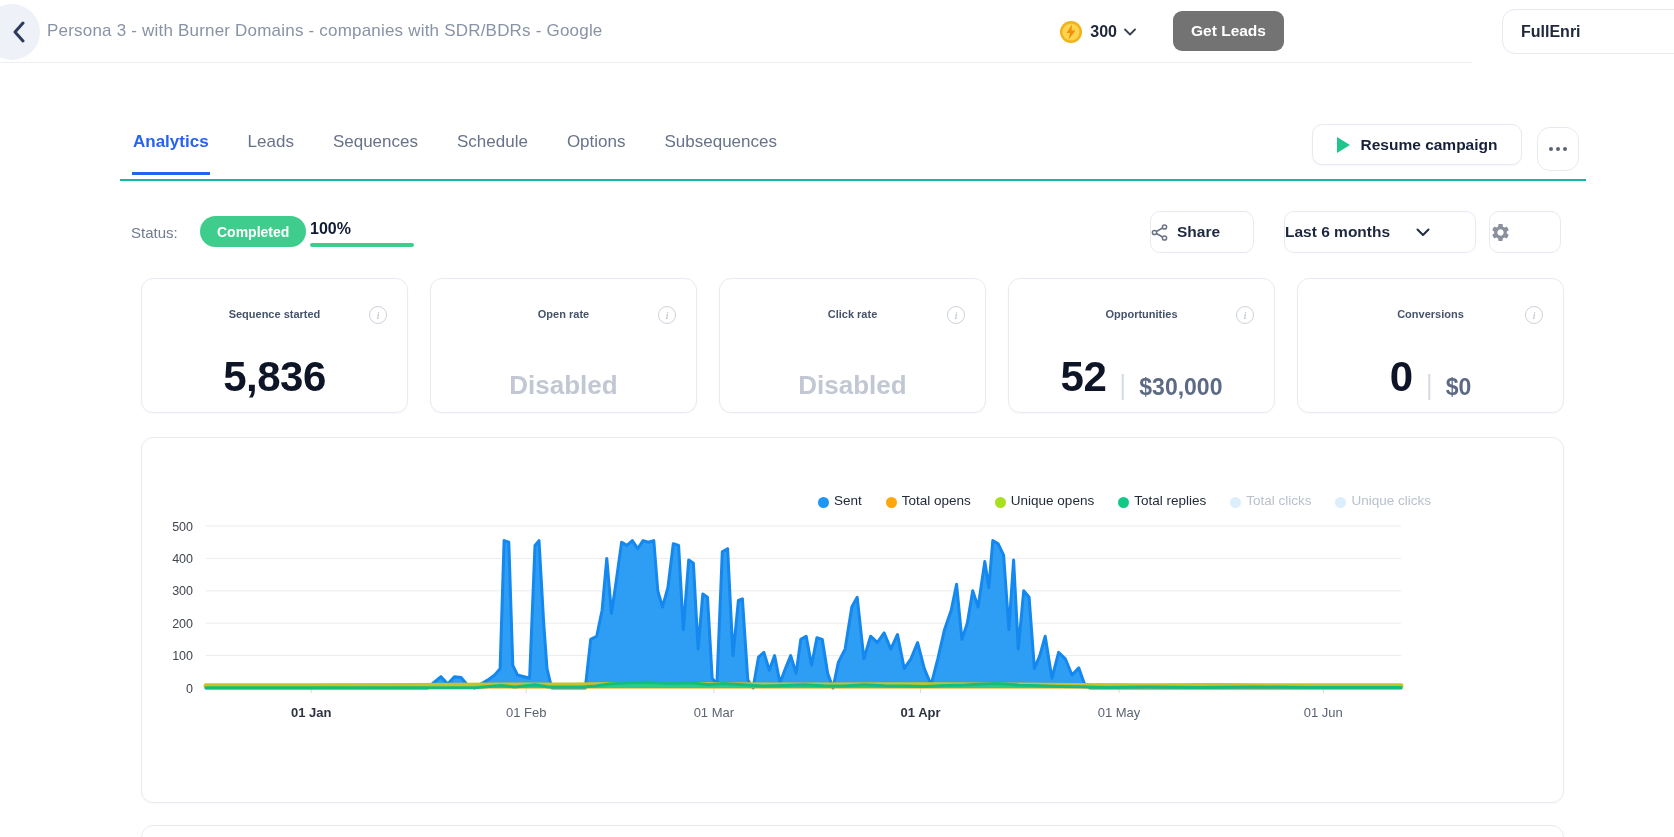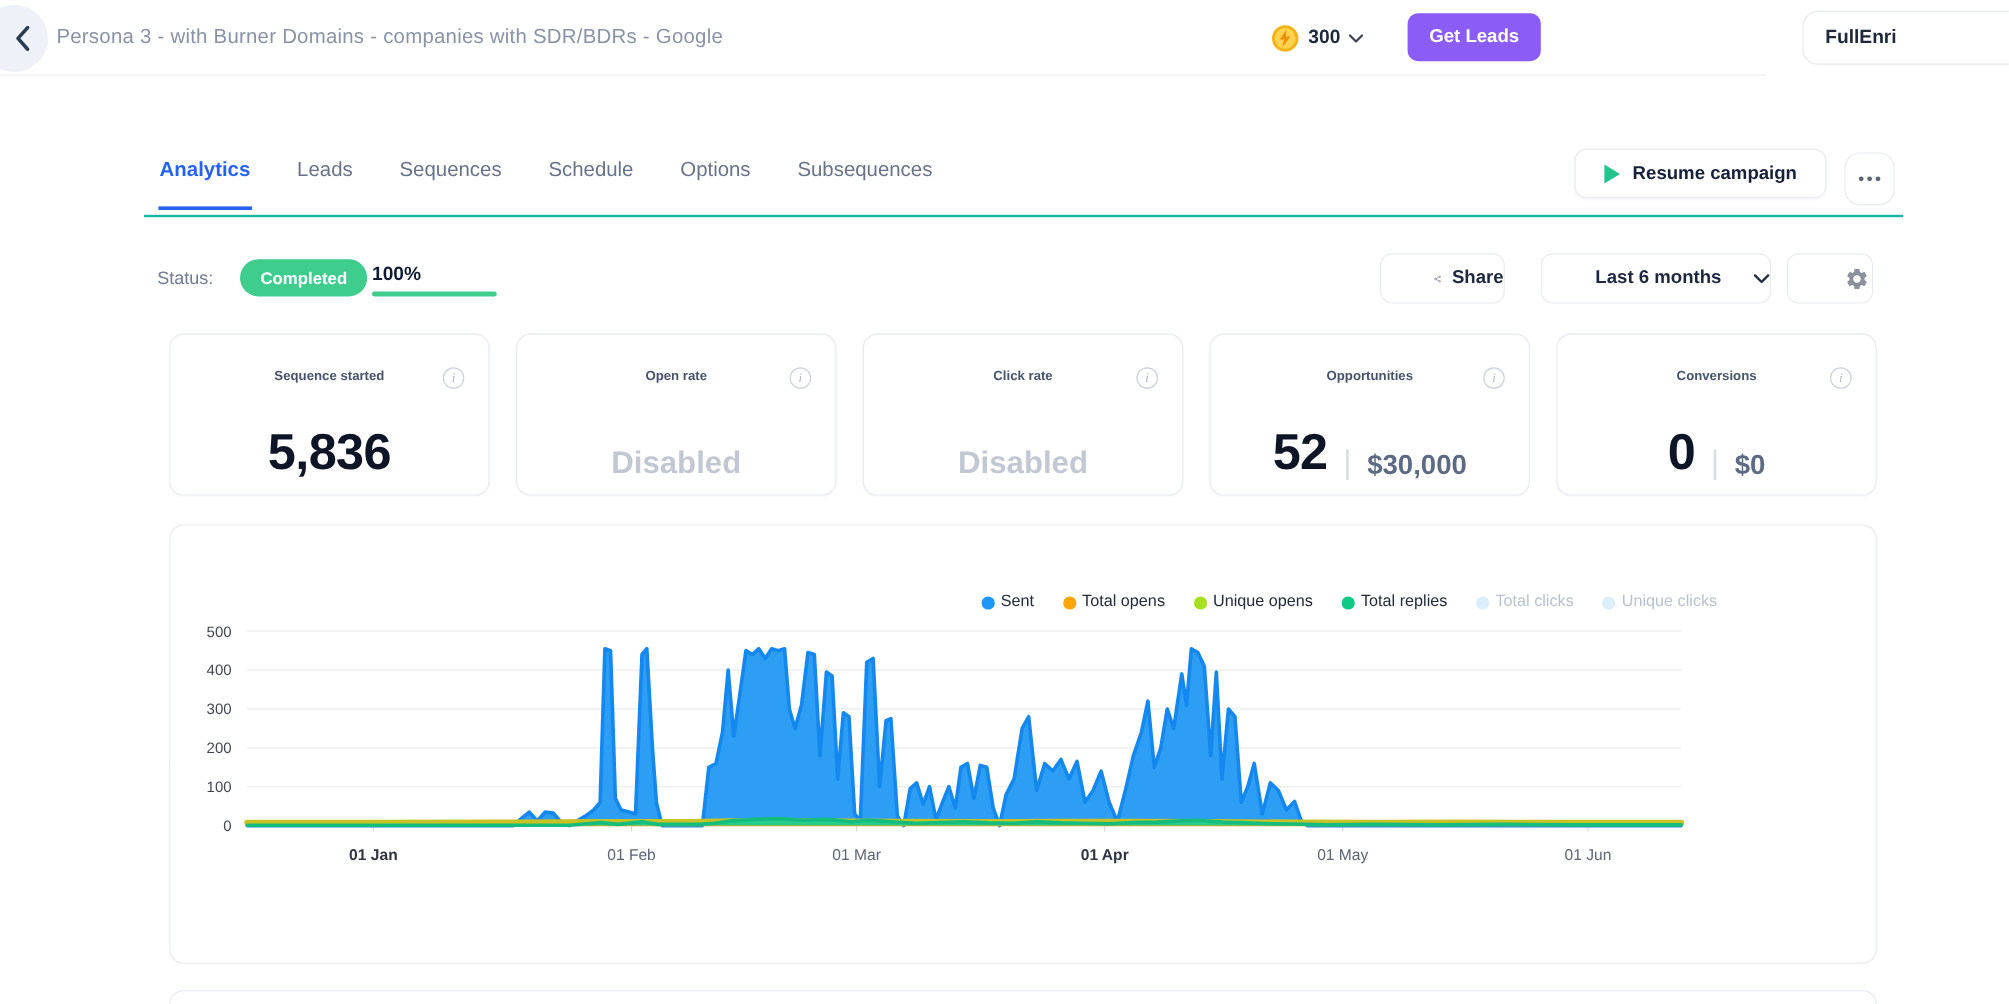--- a/index.html
+++ b/index.html
@@ -25,21 +25,21 @@
     position: absolute; left: 47px; top: 21px; font-size: 17px; color: #8893a5;
     letter-spacing: .2px;
   }
   .credits {
     position: absolute; right: 336px; top: 16px; height: 32px;
     display: flex; align-items: center; gap: 7px; cursor: pointer;
   }
   .credits .amount { font-size: 16px; font-weight: bold; color: #20293c; }
   .btn-primary {
     position: absolute; right: 188px; top: 11px; width: 111px; height: 40px;
-    background: #8b5cf6; color: #fff; font-size: 15.5px; font-weight: bold;
+    background: #737373; color: #fff; font-size: 15.5px; font-weight: bold;
     border: none; border-radius: 9px; cursor: pointer;
   }
   .btn-fullenrich {
     position: absolute; left: 1502px; top: 9px; width: 230px; height: 45px;
     background: #fff; border: 1px solid #e7e9f0; border-radius: 13px;
     font-size: 16px; font-weight: bold; color: #20293c; text-align: left;
     padding-left: 18px; cursor: pointer;
   }
 
   
@@ -77,22 +77,22 @@
   .status-badge {
     position: absolute; left: 200px; top: 216px; height: 31px; padding: 0 17px;
     background: #3ecd8d; border-radius: 16px; color: #fff; font-size: 14px;
     font-weight: bold; display: flex; align-items: center;
   }
   .progress-pct { position: absolute; left: 310px; top: 220px; font-size: 16px; font-weight: bold; color: #0f1b33; }
   .progress-bar { position: absolute; left: 310px; top: 243px; width: 104px; height: 4px; background: #3ecd8d; border-radius: 2px; }
 
   .btn-ghost {
     position: absolute; background: #fff; border: 1px solid #e8eaf2;
-    border-radius: 10px; display: flex; align-items: center; justify-content: center;
-    cursor: pointer; font-size: 15.5px; font-weight: bold; color: #1d2840; padding-left: 44px;
+    border-radius: 10px; display: flex; align-items: center; justify-content: flex-start;
+    cursor: pointer; font-size: 15.5px; font-weight: bold; color: #1d2840;
   }
   .btn-share { left: 1150px; top: 211px; width: 104px; height: 42px; gap: 9px; }
   .btn-range { left: 1284px; top: 211px; width: 192px; height: 42px; gap: 26px; }
   .btn-gear  { left: 1489px; top: 211px; width: 72px; height: 42px; }
 
   
   .card {
     position: absolute; top: 278px; width: 267px; height: 135px; background: #fff;
     border: 1px solid #e9ebf2; border-radius: 12px;
     box-shadow: 0 1px 2px rgba(16,24,40,.03);

